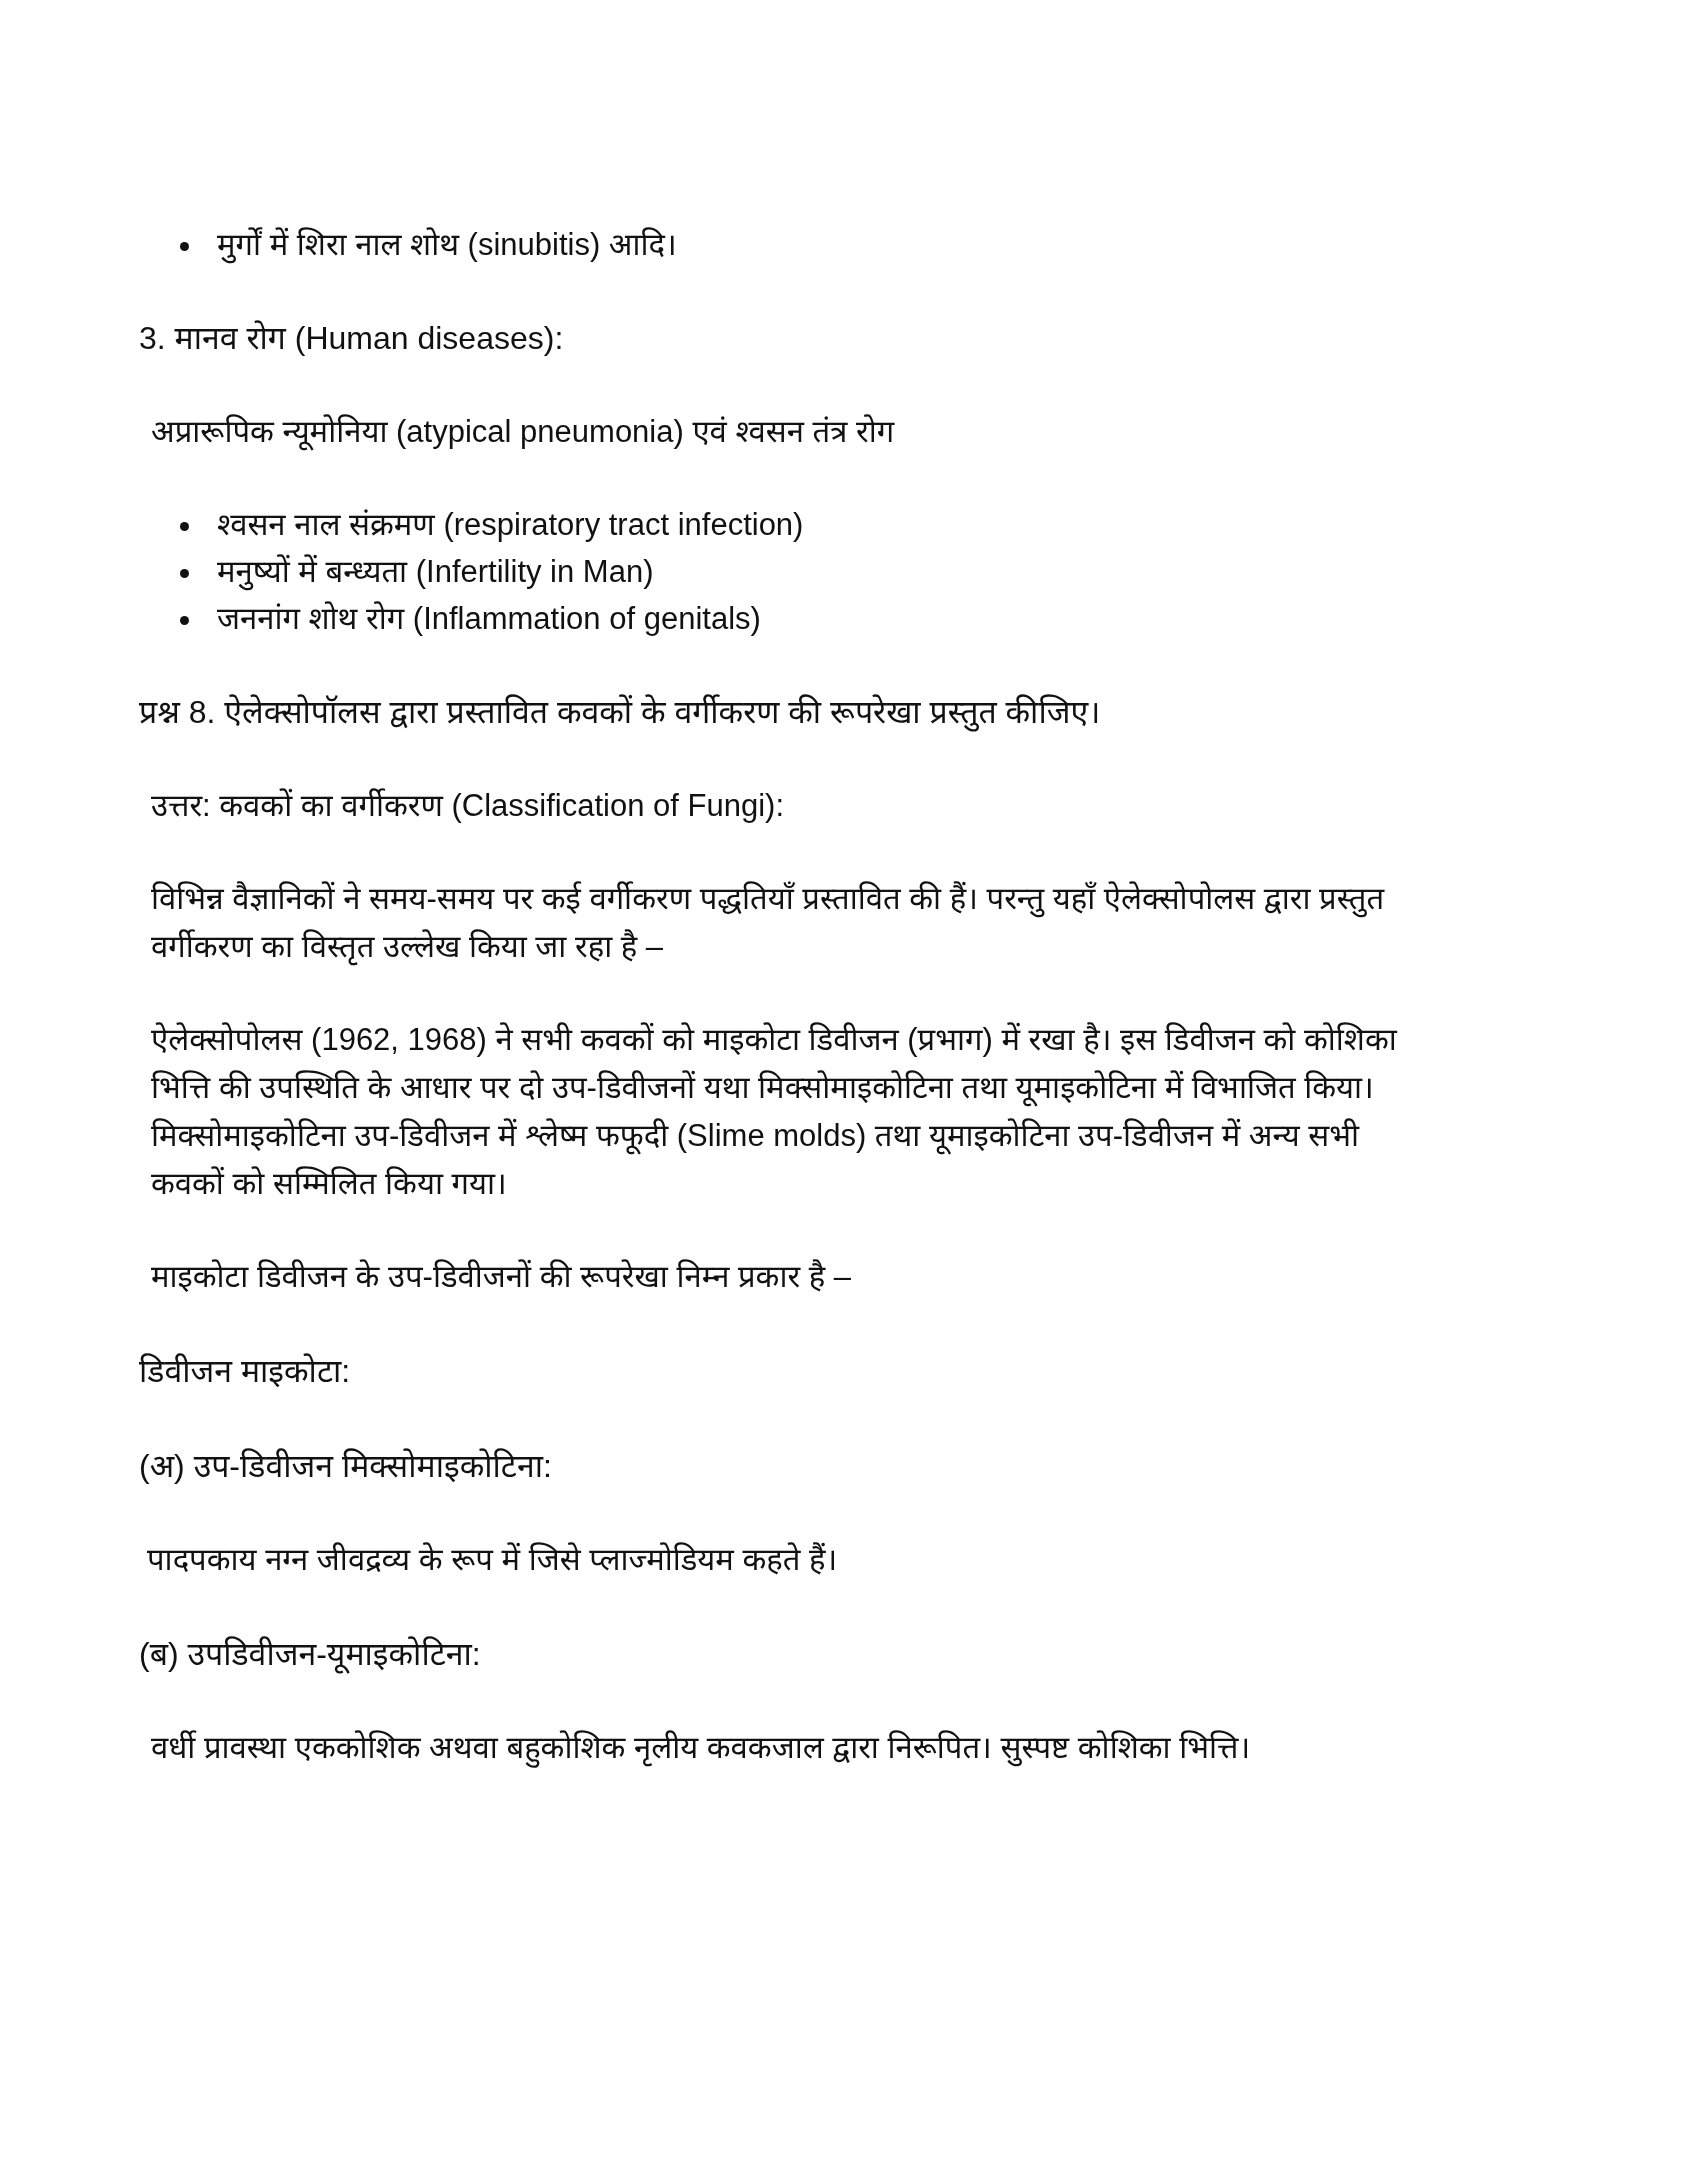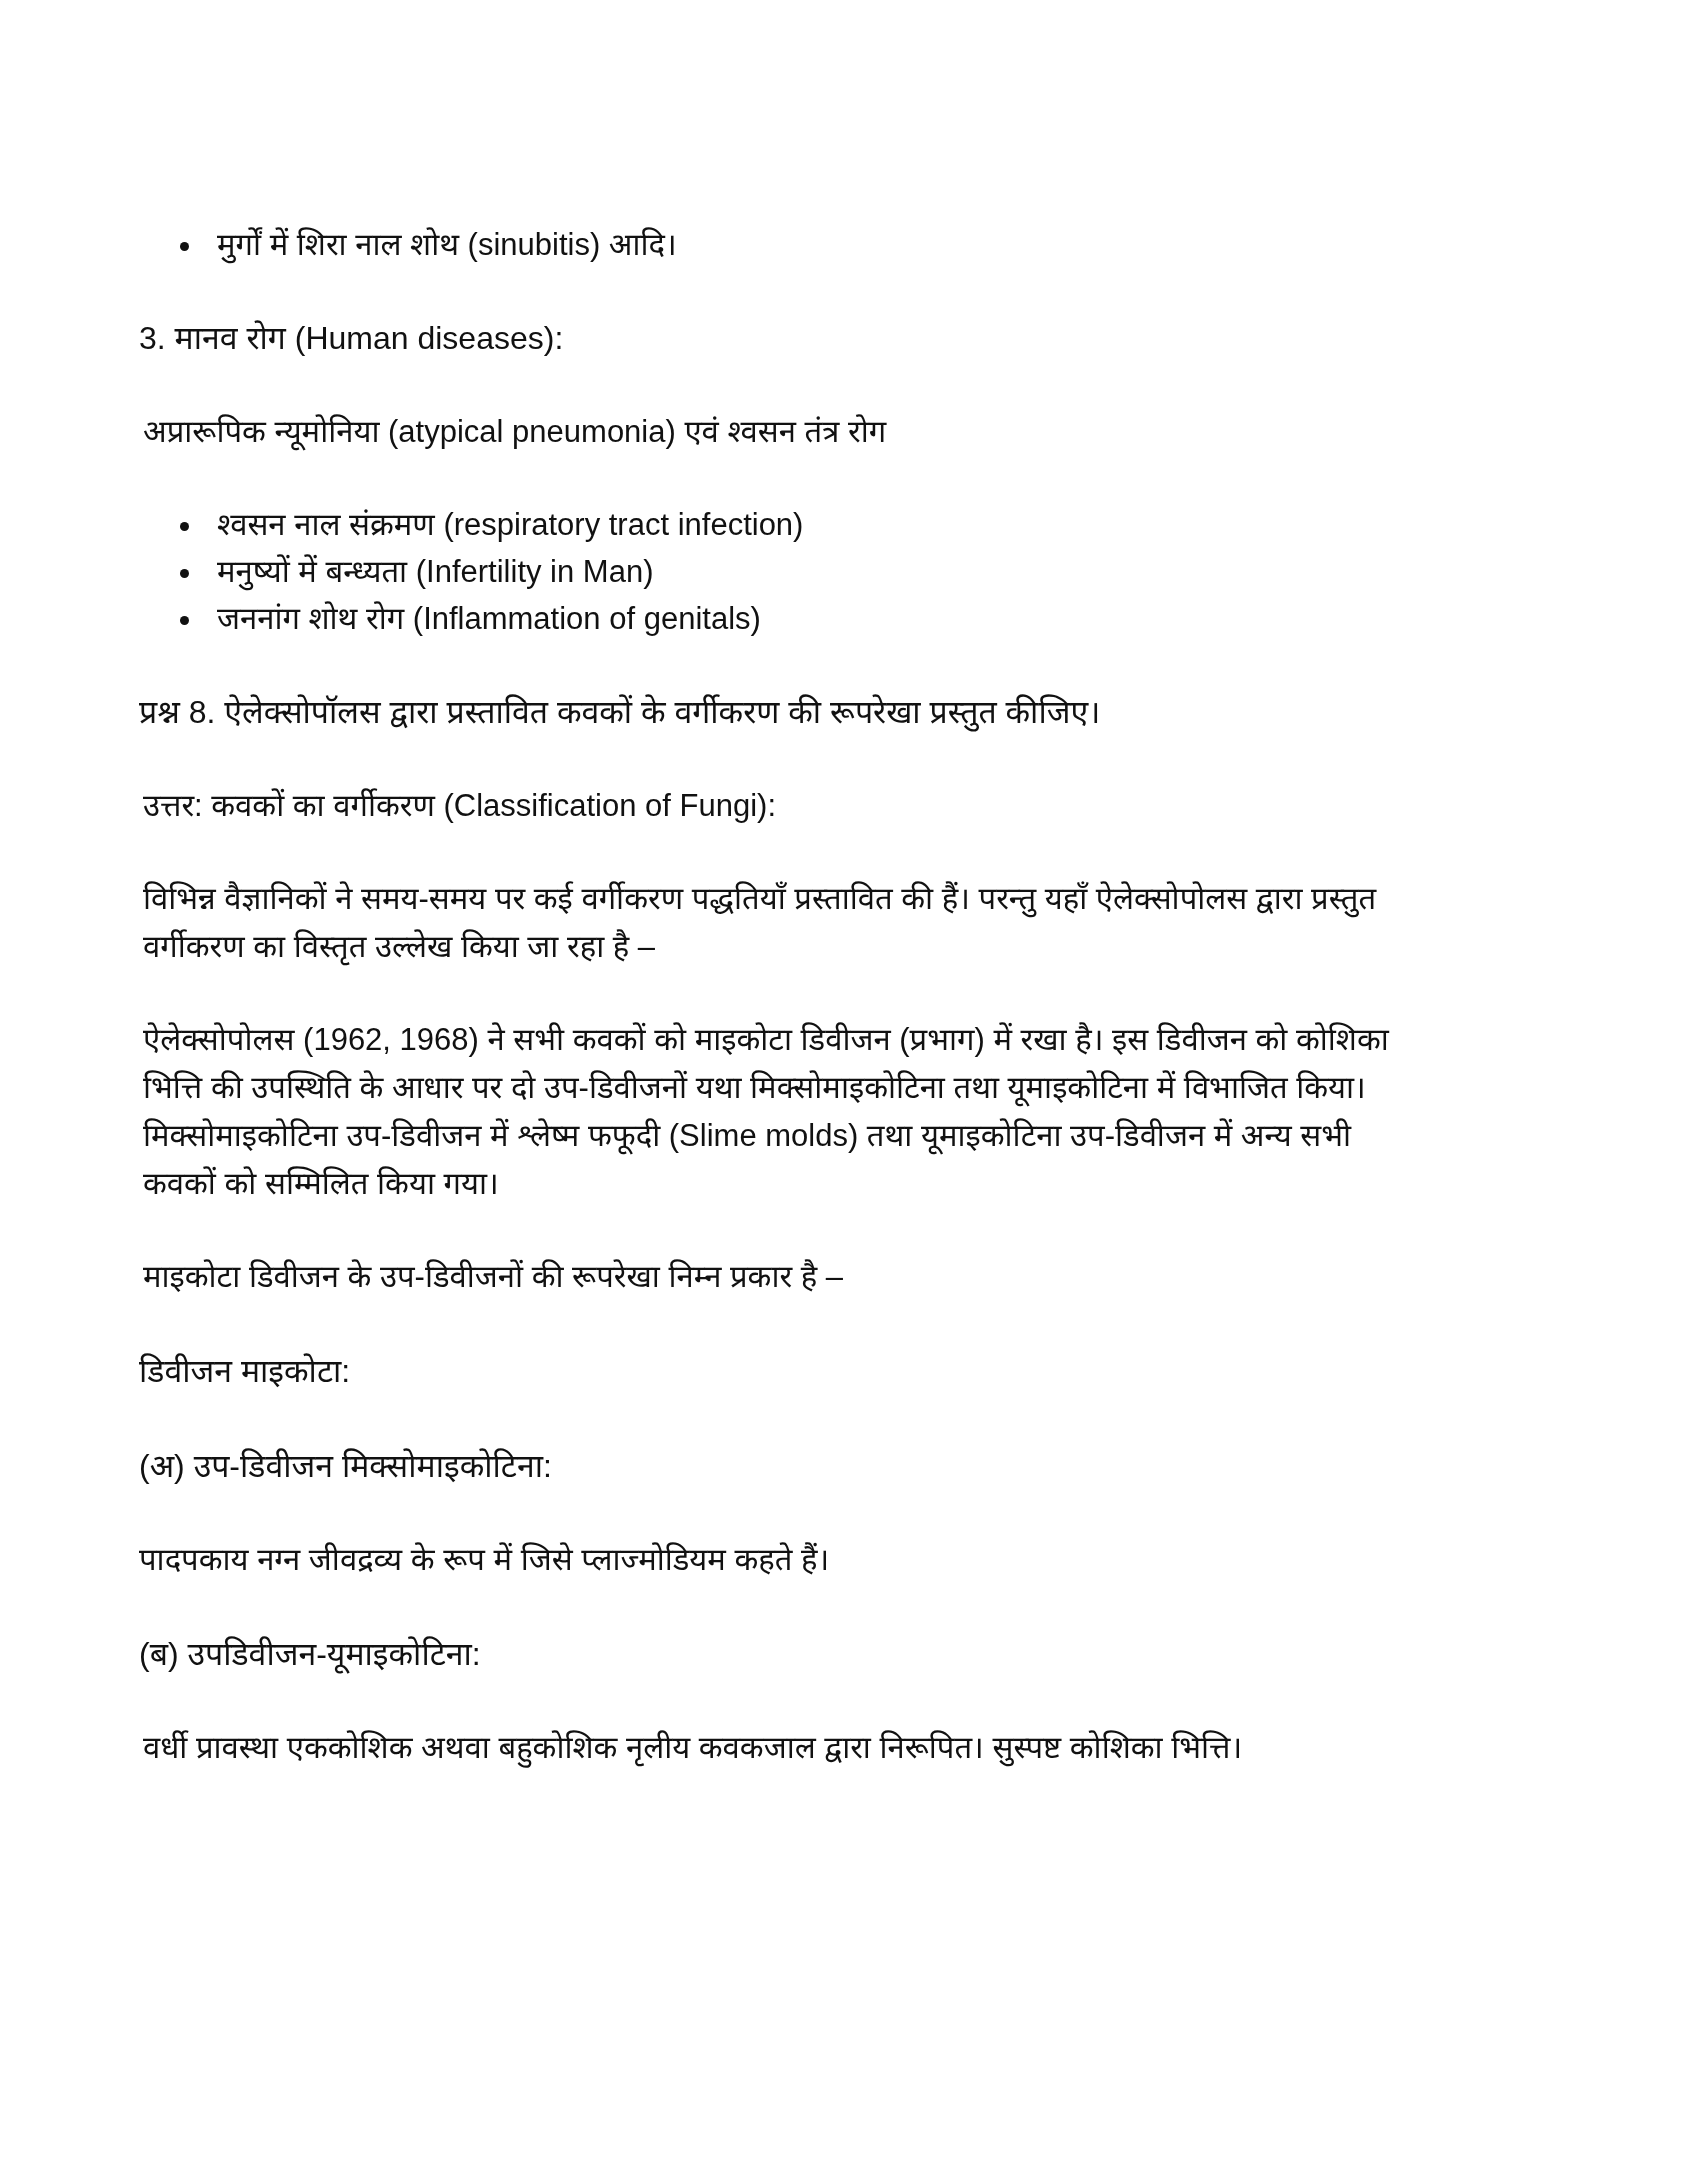--- a/index.html
+++ b/index.html
@@ -17,21 +17,21 @@
   .page {
     box-sizing: border-box;
     width: 1544px;
     height: 2178px;
     padding: 176px 139px 59px 139px;
     background: #ffffff;
   }
   .para {
     font-size: 31px;
     line-height: 48px;
-    margin: 45px 0 0 4px;
+    margin: 45px 0 0 12px;
     font-weight: 400;
   }
   .para:first-child { margin-top: 0; }
   .heading {
     font-size: 32px;
     line-height: 50px;
     margin: 45px 0 0 0;
     font-weight: 400;
   }
   ul.bullets {
@@ -75,21 +75,21 @@
 
   <p class="para">माइकोटा डिवीजन के उप-डिवीजनों की रूपरेखा निम्न प्रकार है –</p>
 
   <h3 class="heading">डिवीजन माइकोटा:</h3>
 
 
   <h3 class="heading">(अ) उप-डिवीजन मिक्सोमाइकोटिना:</h3>
 
   <p class="para tight-lines">
     </p>
-    <div class="para" style="margin:0">पादपकाय नग्न जीवद्रव्य के रूप में जिसे प्लाज्मोडियम कहते हैं।</div>
+    <div class="para" style="margin:8px">पादपकाय नग्न जीवद्रव्य के रूप में जिसे प्लाज्मोडियम कहते हैं।</div>
   <p></p>
 
   <h3 class="heading">(ब) उपडिवीजन-यूमाइकोटिना:</h3>
 
   <p class="para">वर्धी प्रावस्था एककोशिक अथवा बहुकोशिक नृलीय कवकजाल द्वारा निरूपित। सुस्पष्ट कोशिका भित्ति।</p>
 
 </div>
 
 
 </body></html>

